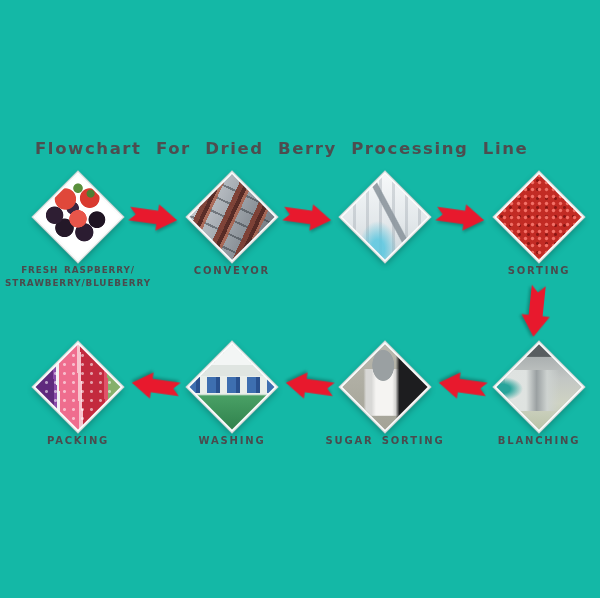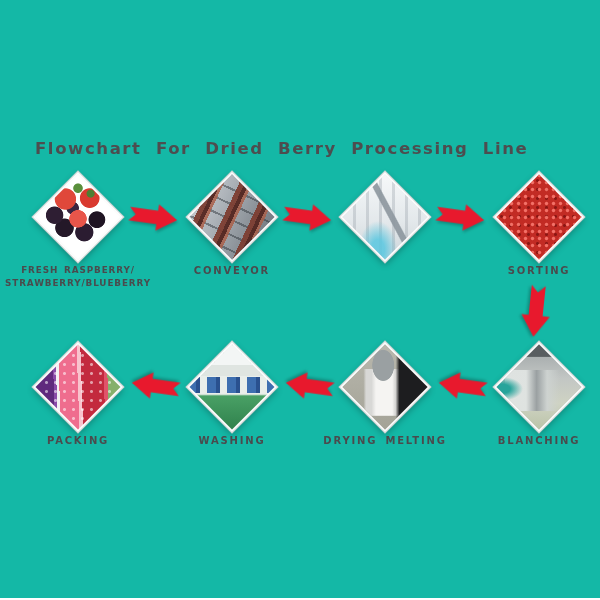--- a/index.html
+++ b/index.html
@@ -146,21 +146,21 @@
     </div>
     <div class="label">BLANCHING</div>
   </div>
 
   <div class="step row2 c3">
     <div class="dwrap">
       <div class="diamond">
         <div class="photo photo--sugar"></div>
       </div>
     </div>
-    <div class="label">DRYING MELTING</div>
+    <div class="label">SUGAR SORTING</div>
   </div>
 
   <div class="step row2 c2">
     <div class="dwrap">
       <div class="diamond">
         <div class="photo photo--drying"></div>
       </div>
     </div>
     <div class="label">WASHING</div>
   </div>

